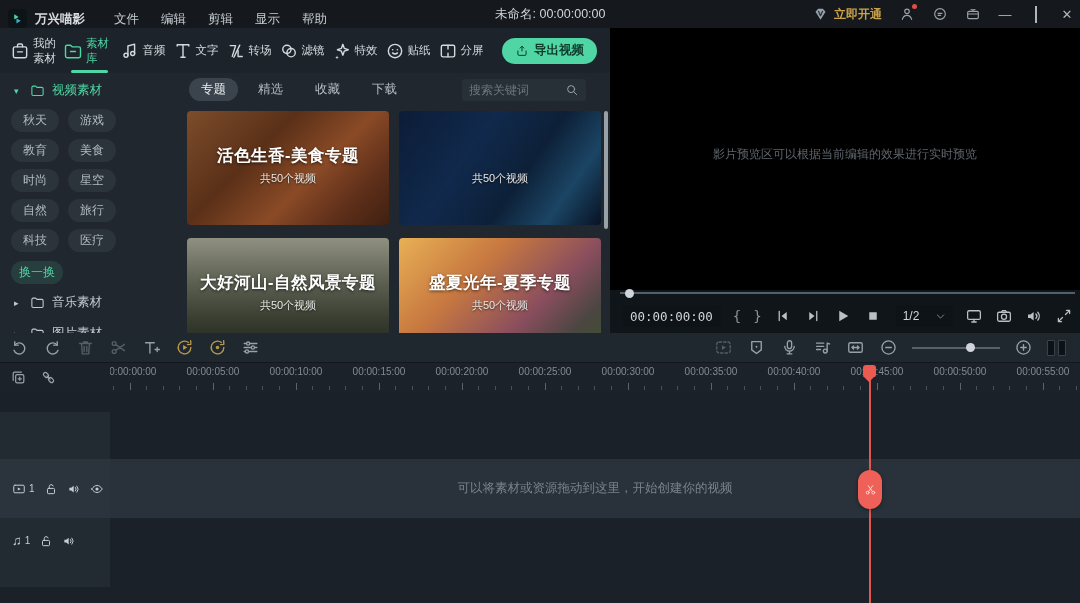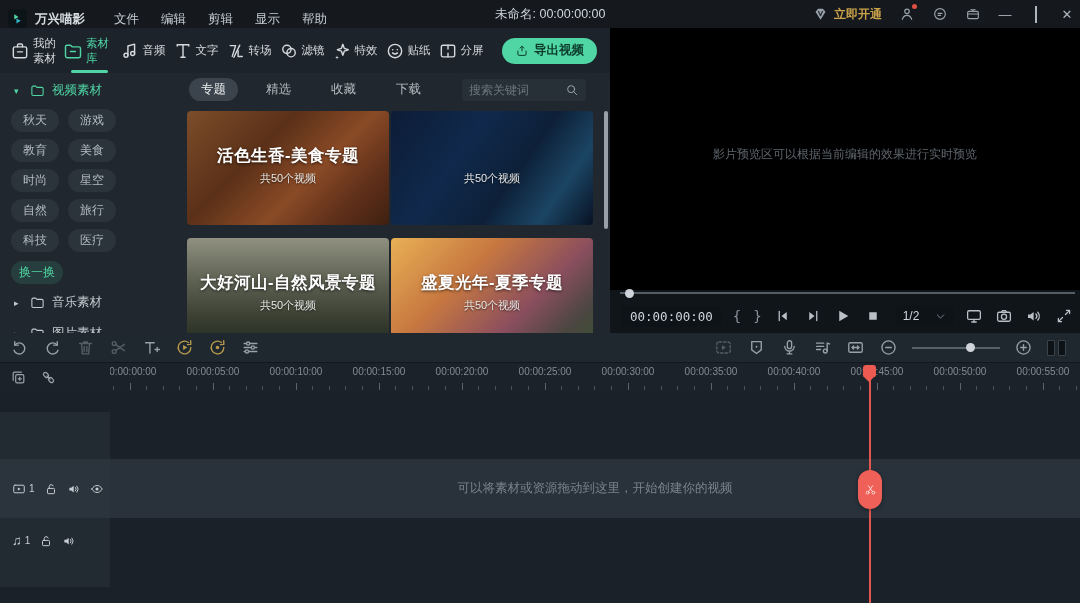--- a/index.html
+++ b/index.html
@@ -33,21 +33,21 @@
   .tab .ticon { width:20px; height:20px; }
   .tab .ticon svg { width:20px; height:20px; }
   .tab .tlabel { font-size:11.5px; }
   .tab.active { color:var(--accent); }
   .tab.active::after { content:""; position:absolute; bottom:0; left:8px; right:8px; height:3px; background:var(--accent); border-radius:2px; }
   .export-btn { margin-left:auto; margin-right:13px; height:26px; border-radius:14px; background:var(--accent);
     color:#0d3a2b; font-size:12.5px; font-weight:bold; display:flex; align-items:center; gap:5px; padding:0 13px; cursor:pointer; }
   .export-btn svg { width:14px; height:14px; stroke:#0d3a2b; }
 
   .content { position:relative; height:260px; }
-  .cat-row { position:absolute; left:189px; top:5px; display:flex; align-items:center; gap:16px; font-size:12.5px; color:#b4bcc2; }
+  .cat-row { position:absolute; left:189px; top:5px; display:flex; align-items:center; gap:8px; font-size:12.5px; color:#b4bcc2; }
   .cat { padding:3px 12px; border-radius:12px; cursor:pointer; }
   .cat.active { background:#3b444d; color:#e8ecee; }
   .search-box { position:absolute; left:462px; top:6px; width:124px; height:22px; background:#272f37; border-radius:3px;
     display:flex; align-items:center; padding:0 7px; }
   .search-box input { flex:1; background:transparent; border:none; outline:none; color:#cfd5da; font-size:12px; width:80px;
     font-family:Liberation Serif, serif; }
   .search-box input::placeholder { color:#6d767e; }
   .search-box svg { width:14px; height:14px; color:#9aa2aa; }
 
   .sidebar { position:absolute; left:0; top:0; width:170px; height:260px; }
@@ -57,21 +57,21 @@
   .caret { font-size:9px; width:9px; color:inherit; }
   .tags { display:grid; grid-template-columns:48px 48px; gap:7px 9px; margin:3px 0 0 11px; }
   .tagpill { height:23px; border-radius:12px; background:#2b333b; color:#b3bbc1; font-size:12px;
     display:flex; align-items:center; justify-content:center; cursor:pointer; }
   .refresh { margin:9px 0 2px 11px; width:52px; height:23px; border-radius:12px; background:rgba(79,214,164,.14);
     color:var(--accent); font-size:12px; display:flex; align-items:center; justify-content:center; cursor:pointer; }
   .folder-row { display:flex; align-items:center; gap:7px; padding:8px 0 6px 14px; font-size:12.5px; color:#c3cad0; cursor:pointer; }
   .folder-row svg { width:15px; height:15px; }
 
   .cards { position:absolute; left:187px; top:38px; width:414px; height:222px; overflow:hidden;
-    display:grid; grid-template-columns:202px 202px; gap:13px 2px; }
+    display:grid; grid-template-columns:202px 202px; gap:13px 10px; }
   .card { width:202px; height:114px; border-radius:4px; overflow:hidden; position:relative; cursor:pointer; }
   .card .ct { position:absolute; left:0; right:0; top:34px; text-align:center; color:#fff; font-size:16.5px; font-weight:bold;
     letter-spacing:.5px; text-shadow:0 1px 3px rgba(0,0,0,.65); }
   .card .cc { position:absolute; left:0; right:0; top:60px; text-align:center; color:#e8e8e6; font-size:11px; text-shadow:0 1px 2px rgba(0,0,0,.6); }
   .card.g0 { background:linear-gradient(135deg,#7c4d2a 0%,#5a3018 35%,#8a4a26 60%,#60301a 80%,#3f2010 100%); }
   .card.g1 { background:linear-gradient(125deg,#0c1c36 0%,#10294c 35%,#0d2038 60%,#1b4564 80%,#081224 100%); }
   .card.g2 { background:linear-gradient(180deg,#8f9080 0%,#5d6152 38%,#3a3f32 70%,#20251c 100%); }
   .card.g3 { background:linear-gradient(135deg,#e8b055 0%,#c77840 35%,#8a4e5e 65%,#4a4640 85%,#3c5230 100%); }
   .cards-scrollbar { position:absolute; left:604px; top:38px; width:4px; height:118px; border-radius:2px; background:#99a1a8; }
 

